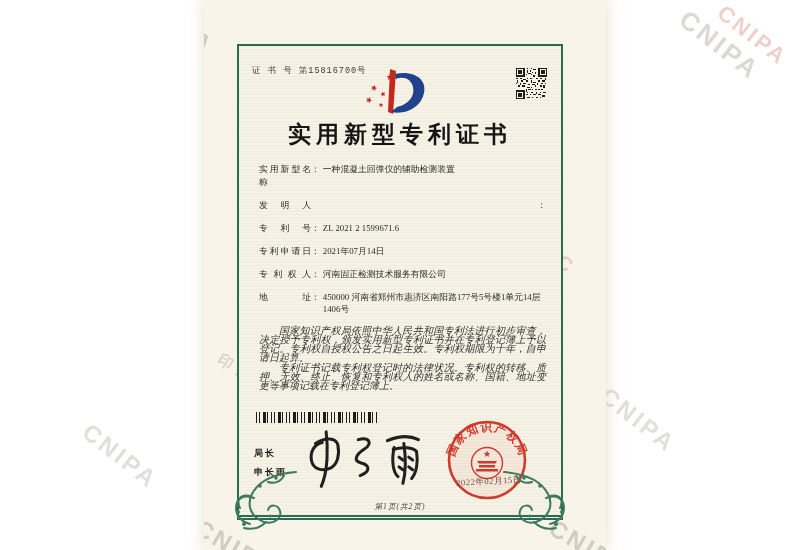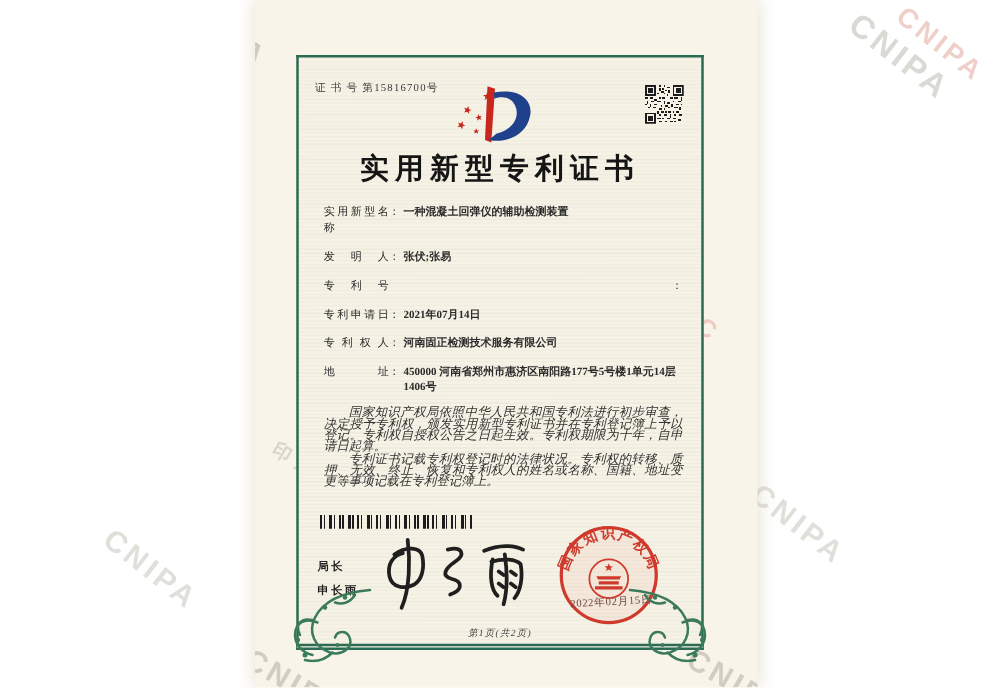--- a/index.html
+++ b/index.html
@@ -7,30 +7,30 @@
           font-family:"Liberation Serif","DejaVu Serif",serif;}
   
   .paper{position:absolute;left:204px;top:0;width:402px;height:550px;background:#f8f4e9;
          overflow:hidden;box-shadow:0 0 14px rgba(205,195,160,.55);}
   
   .cert{position:absolute;left:33px;top:44px;width:326px;height:476px;box-sizing:border-box;
         border:2px solid #2c6b53;border-bottom:5px double #2c6b53;
         background:
           repeating-linear-gradient(0deg, rgba(90,130,100,.05) 0 1px, transparent 1px 3px),
           #f6f2e5;}
-  .cert-no{position:absolute;left:13px;top:19px;font-size:8.5px;color:#3a3a3a;letter-spacing:1px;}
+  .cert-no{position:absolute;left:13px;top:19px;font-size:8.5px;color:#3a3a3a;letter-spacing:1px;font-family:Liberation Mono, monospace;}
   .logo{position:absolute;left:118px;top:22px;width:72px;height:48px;}
   .qr{position:absolute;right:14px;top:22px;width:31px;height:31px;}
   .title{position:absolute;left:0;right:0;top:73px;text-align:center;font-size:23px;
          font-weight:bold;color:#151515;letter-spacing:5px;}
   .content{position:absolute;left:20px;right:15px;top:117px;font-size:8.8px;color:#2b2b2b;}
   .frow{display:flex;margin-bottom:10.5px;line-height:12.5px;justify-content:space-between;}
   .flabel{display:inline-block;width:52px;text-align:justify;text-align-last:justify;flex:none;}
   .fcolon{flex:none;}
-  .fvalue{flex:1;margin-left:3px;font-weight:bold;}
+  .fvalue{flex:1;margin-left:3px;}
   .grant-row{display:flex;margin-top:13px;line-height:12px;}
   .grant-b{margin-left:auto;padding-right:4px;}
   .paras{margin-top:9px;line-height:9px;text-align:justify;font-size:10px;color:#303030;font-style:italic;}
   .paras p{margin:0 0 1px 0;text-indent:2em;}
   .barcode{position:absolute;left:17px;top:366px;width:122px;height:11px;
            background:repeating-linear-gradient(90deg,
              #1c1c1c 0 1.5px, transparent 1.5px 3px,
              #1c1c1c 3px 4px,  transparent 4px 7.5px,
              #1c1c1c 7.5px 10px, transparent 10px 11px,
              #1c1c1c 11px 12px, transparent 12px 15px);}
@@ -128,25 +128,25 @@
 
       <div class="content">
         <div class="frow">
           <span class="flabel">实用新型名称</span>
             <span class="fcolon">：</span>
           <span class="fvalue">一种混凝土回弹仪的辅助检测装置</span>
         </div>
         <div class="frow">
           <span class="flabel">发明人</span>
             <span class="fcolon">：</span>
-          <span class="fvalue">张伏;张易</span>
         </div>
         <div class="frow">
           <span class="flabel">专利号</span>
             <span class="fcolon">：</span>
+          <span class="fvalue">ZL 2021 2 1599671.6</span>
         </div>
         <div class="frow">
           <span class="flabel">专利申请日</span>
             <span class="fcolon">：</span>
           <span class="fvalue">2021年07月14日</span>
         </div>
         <div class="frow">
           <span class="flabel">专利权人</span>
             <span class="fcolon">：</span>
           <span class="fvalue">河南固正检测技术服务有限公司</span>

